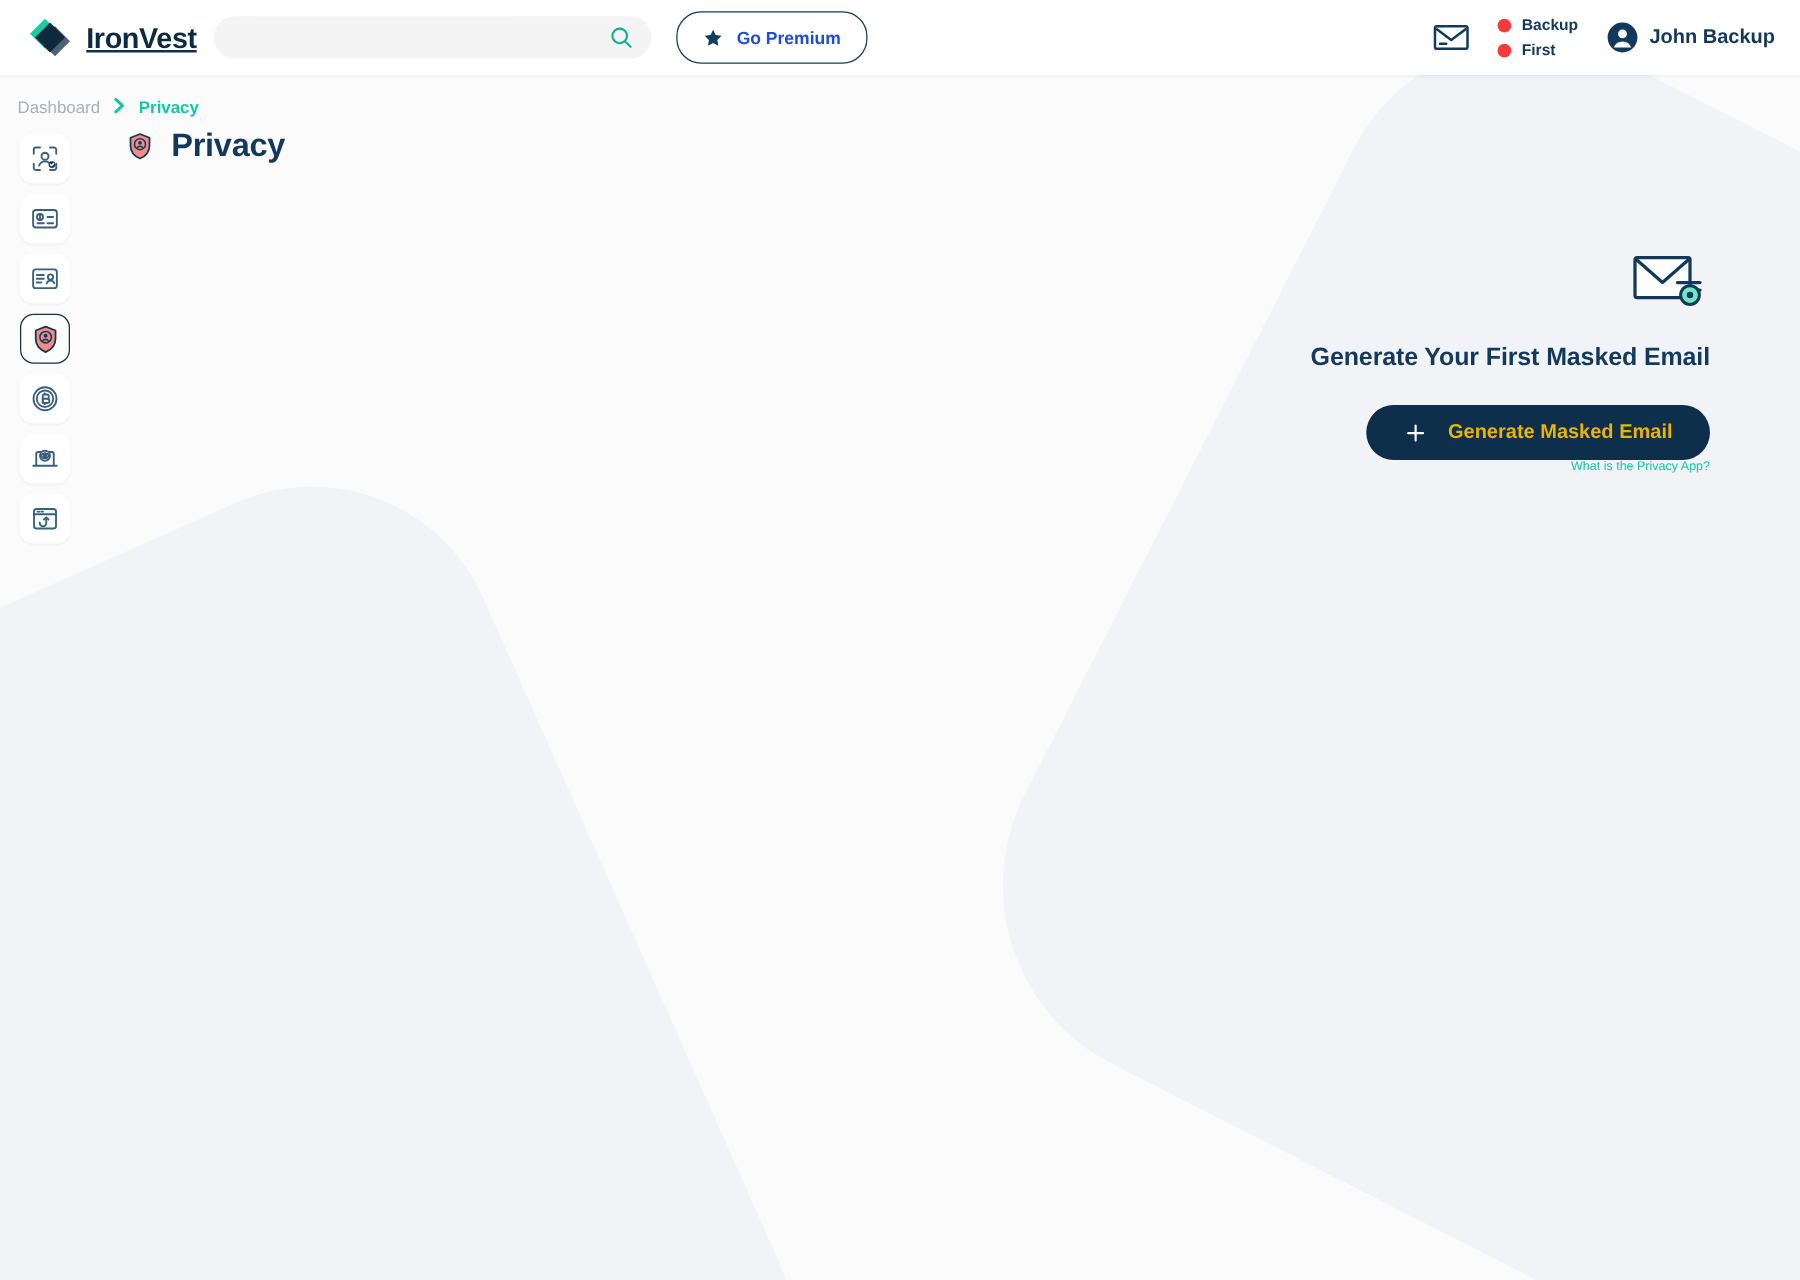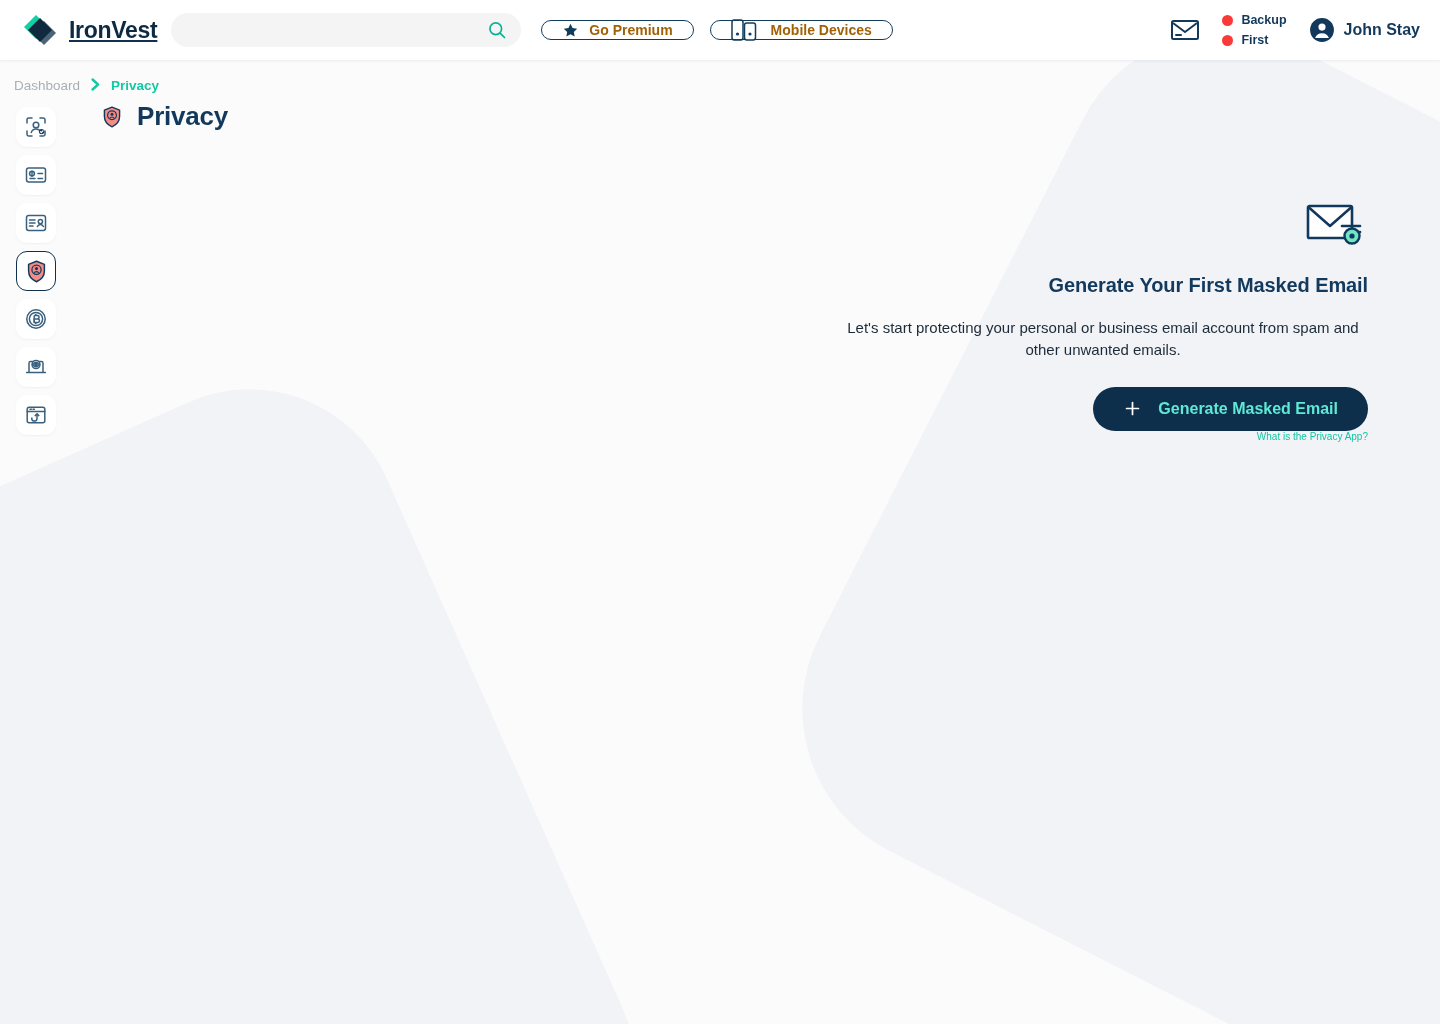--- a/index.html
+++ b/index.html
@@ -100,26 +100,26 @@
     transform: translateY(-50%);
     width: 20px; height: 20px;
     display: block;
   }
 
   .pill {
     display: inline-flex;
     align-items: center;
     justify-content: center;
     gap: 10px;
-    height: 20px;
+    height: 42px;
     padding: 0 20px;
     border: 1.5px solid #123c5c;
     border-radius: 20px;
     background: #fff;
-    color: #a16207;
+    color: #1d4ed8;
     font-size: 14px;
     font-weight: 600;
     cursor: pointer;
     white-space: nowrap;
   }
   .pill.premium { margin-left: 20px; }
   .pill.devices { margin-left: 16px; }
 
   .header-right {
     margin-left: auto;
@@ -267,21 +267,21 @@
     margin-top: 26px;
     display: inline-flex;
     align-items: center;
     justify-content: center;
     gap: 16px;
     height: 44px;
     padding: 0 30px;
     border: none;
     border-radius: 22px;
     background: #0d2f4c;
-    color: #5eead4;
+    color: #eab308;
     font-size: 16px;
     font-weight: 700;
     font-family: "Liberation Sans", sans-serif;
     cursor: pointer;
   }
   .cta-plus { display: block; }
   .help-link {
     font-size: 10px;
     color: #15c6a4;
     text-decoration: none;
@@ -315,29 +315,20 @@
     </svg>
   </div>
 
   <button class="pill premium">
     <svg width="17" height="17" viewBox="0 0 24 24" fill="#123c5c">
       <path d="M12 2.5l2.9 6 6.6.9-4.8 4.6 1.2 6.5L12 17.4 6.1 20.5l1.2-6.5L2.5 9.4l6.6-.9z"></path>
     </svg>
     <span>Go Premium</span>
   </button>
 
-  <button class="pill devices">
-    <svg width="30" height="22" viewBox="0 0 30 22" fill="none" stroke="#123c5c" stroke-width="1.5">
-      <rect x="1" y="1" width="11" height="20" rx="2.2"></rect>
-      <circle cx="6.5" cy="15" r="1.6" fill="#123c5c" stroke="none"></circle>
-      <rect x="13.5" y="4" width="11" height="17" rx="2.2" fill="#fff"></rect>
-      <circle cx="19" cy="15" r="1.6" fill="#123c5c" stroke="none"></circle>
-    </svg>
-    <span>Mobile Devices</span>
-  </button>
 
   <div class="header-right">
 
     <div class="mail-btn">
       <svg width="30" height="24" viewBox="0 0 30 24" fill="none" stroke="#12395c" stroke-width="2" stroke-linejoin="round">
         <rect x="2" y="3" width="26" height="18" rx="1.5"></rect>
         <polyline points="3,5 15,14 27,5"></polyline>
         <line x1="6" y1="17" x2="11" y2="17" stroke-linecap="round"></line>
       </svg>
     </div>
@@ -352,21 +343,21 @@
         <span class="status-label">First</span>
       </div>
     </div>
 
     <div class="user">
       <svg width="26" height="26" viewBox="0 0 24 24">
         <circle cx="12" cy="12" r="11" fill="#12395c"></circle>
         <circle cx="12" cy="9.3" r="3.3" fill="#ffffff"></circle>
         <path d="M5.6 19.4a6.8 6.8 0 0 1 12.8 0z" fill="#ffffff"></path>
       </svg>
-      <span class="user-name">John Stay</span>
+      <span class="user-name">John Backup</span>
     </div>
 
   </div>
 </header>
 
 <nav class="breadcrumb">
   <span class="crumb-muted">Dashboard</span>
   <span class="crumb-sep">
     <svg width="9" height="13" viewBox="0 0 9 13" fill="none" stroke="#12c9a4" stroke-width="2.4" stroke-linecap="round" stroke-linejoin="round">
       <polyline points="1.6,1.5 7,6.5 1.6,11.5"></polyline>
@@ -477,21 +468,20 @@
           <rect x="2" y="4" width="44" height="32" rx="1.6" fill="#ffffff"></rect>
           <polyline points="3.5,6 24,24 44.5,6"></polyline>
           <line x1="36" y1="24" x2="54" y2="24"></line>
           <line x1="42" y1="30" x2="54" y2="30"></line>
           <circle cx="46" cy="34" r="7.5" fill="#6fe6c4" stroke="#12395c" stroke-width="2.4"></circle>
           <circle cx="46" cy="34" r="2.6" fill="#12395c" stroke="none"></circle>
         </svg>
       </div>
 
       <h2 class="empty-title">Generate Your First Masked Email</h2>
-      <p class="empty-text">Let's start protecting your personal or business email account from spam and other unwanted emails.</p>
 
       <button class="cta">
         <svg class="cta-plus" width="19" height="19" viewBox="0 0 24 24" stroke="#ffffff" stroke-width="2.2" stroke-linecap="round">
           <line x1="12" y1="4.5" x2="12" y2="19.5"></line>
           <line x1="4.5" y1="12" x2="19.5" y2="12"></line>
         </svg>
         <span>Generate Masked Email</span>
       </button>
 
       <a class="help-link">What is the Privacy App?</a>

